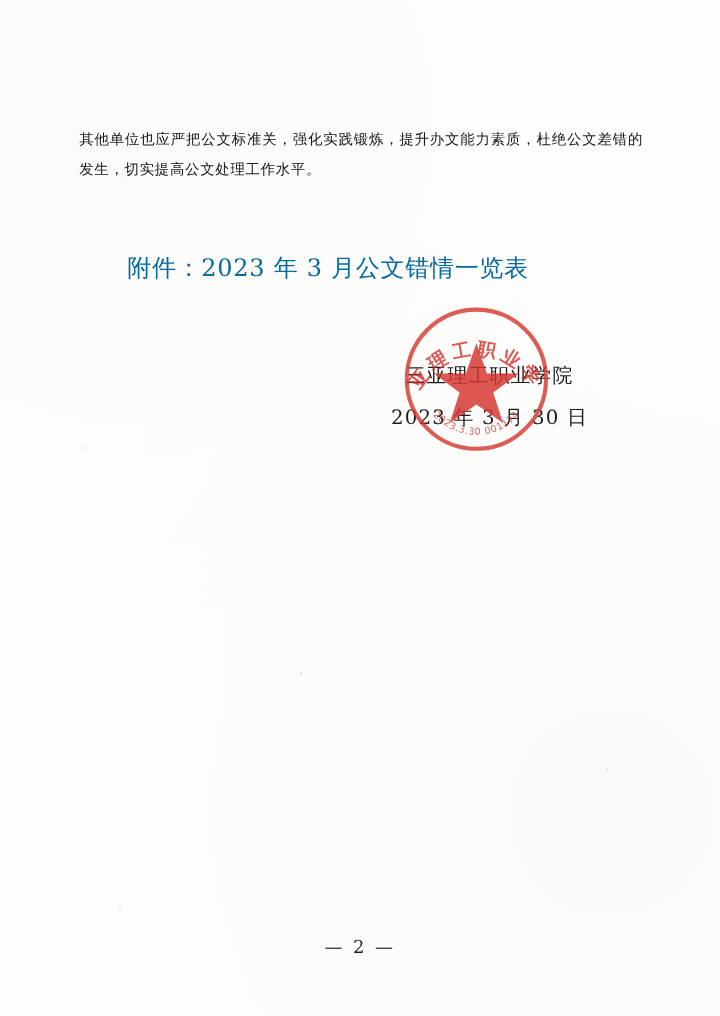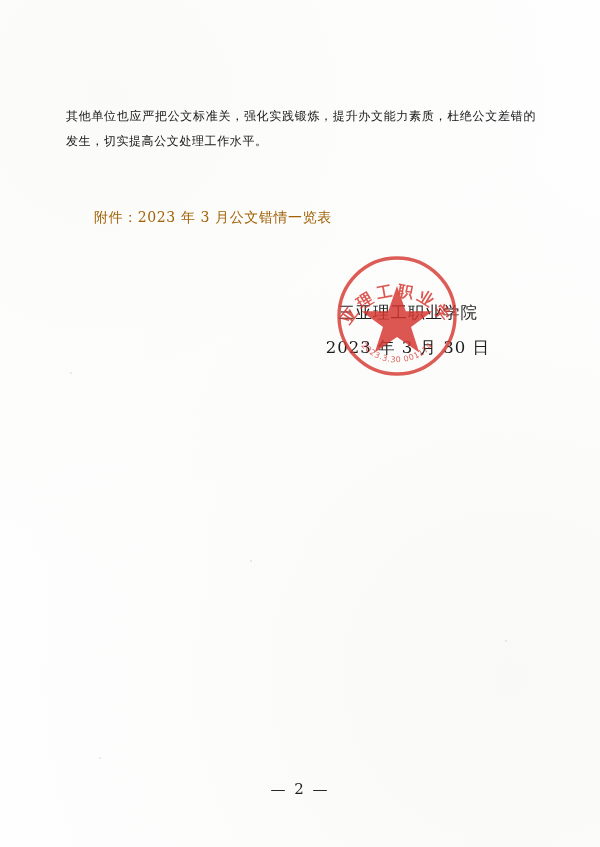--- a/index.html
+++ b/index.html
@@ -52,24 +52,24 @@
   }
   .body-text p {
     margin: 0;
   }
 
   .attachment-line {
     position: absolute;
     left: 66px;
     top: 203px;
     width: 470px;
-    font-size: 14px;
+    font-size: 20px;
     line-height: 2.05;
     letter-spacing: 0.6px;
-    color: #a16207;
+    color: #0369a1;
     text-indent: 2em;
   }
 
   .signature-block {
     position: absolute;
     right: 110px;
     top: 296px;
     text-align: center;
     font-size: 16.5px;
     line-height: 2.1;

